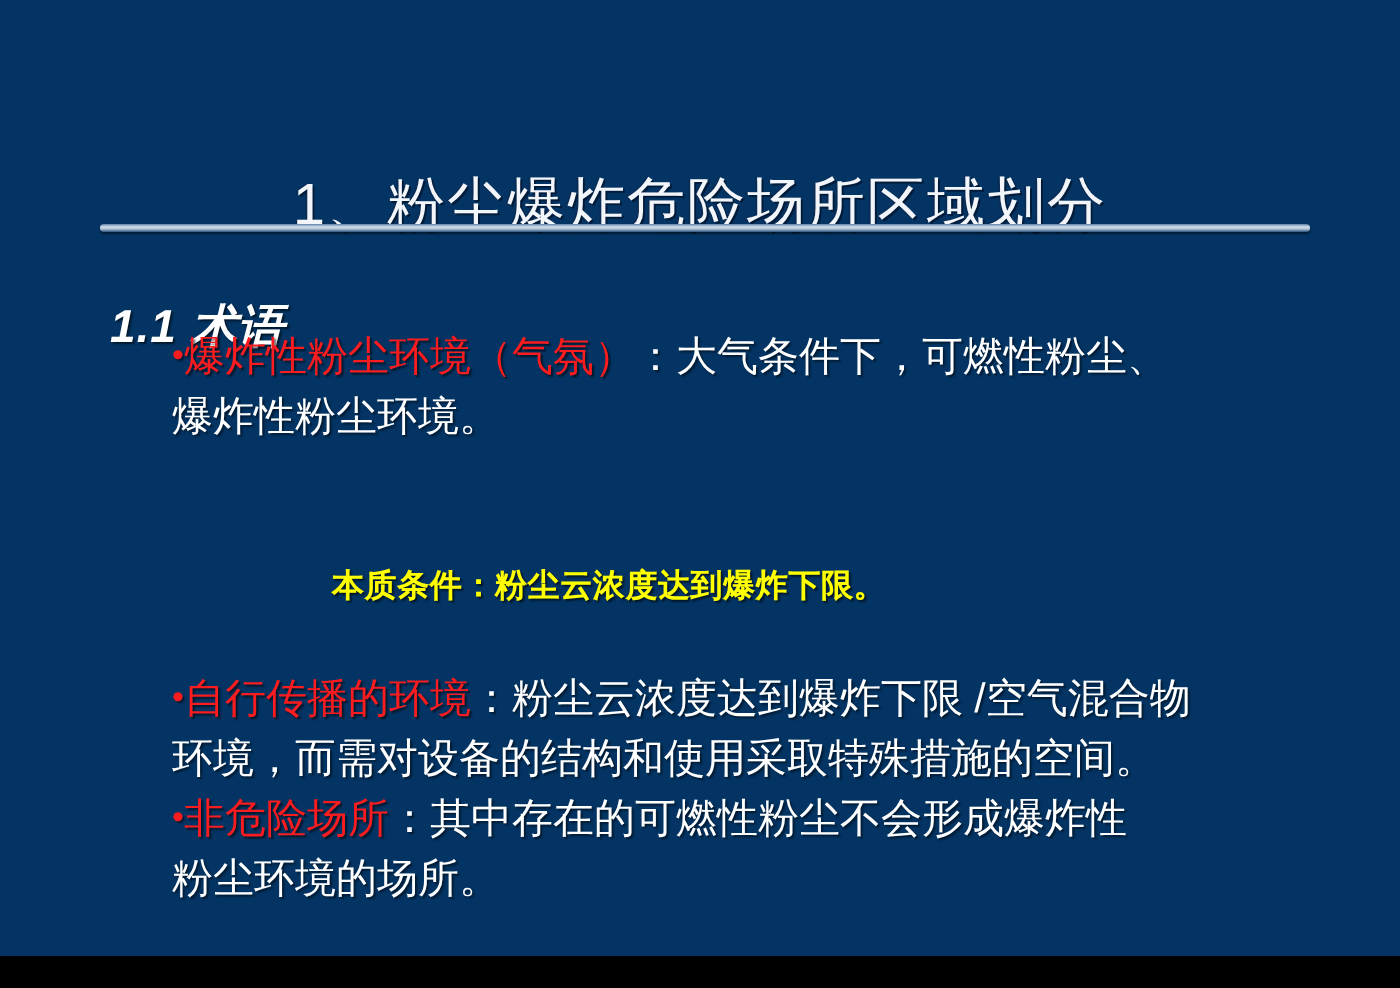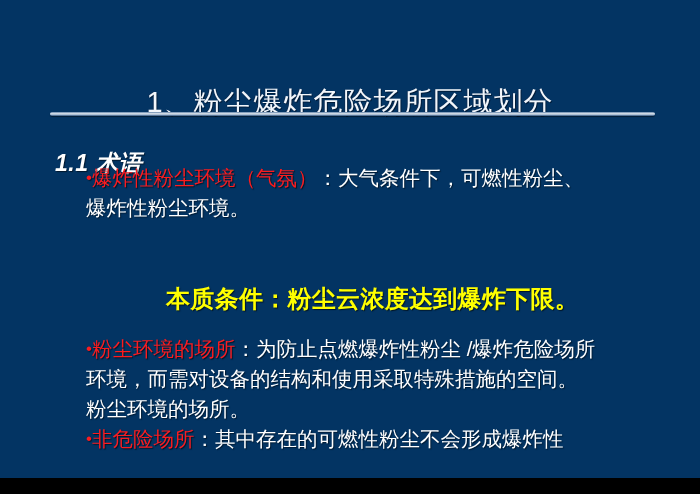--- a/index.html
+++ b/index.html
@@ -85,21 +85,21 @@
     color: #fb1c20;
     font-size: 17px;
     vertical-align: 2px;
   }
 
   
   .emphasis {
     position: absolute;
     left: 166px;
     top: 283px;
-    font-size: 24px;
+    font-size: 16px;
     font-weight: bold;
     color: #ffff00;
     letter-spacing: 0.3px;
     text-shadow: 1px 1px 1px rgba(0,0,0,0.6);
     white-space: nowrap;
   }
 </style>
 </head>
 <body>
 
@@ -112,22 +112,22 @@
   <h2 class="section-heading">1.1 术语</h2>
 
   <div class="body-block blk-a">
     <div class="ln"><span class="bullet">•</span><span class="red">爆炸性粉尘环境（气氛）</span><span>：大气条件下，可燃性粉尘、</span></div>
     <div class="ln">爆炸性粉尘环境。</div>
   </div>
 
   <div class="emphasis">本质条件：粉尘云浓度达到爆炸下限。</div>
 
   <div class="body-block blk-b">
-    <div class="ln"><span class="bullet">•</span><span class="red">粉尘环境的场所</span><span>：为防止点燃爆炸性粉尘 /爆炸危险场所</span></div>
+    <div class="ln"><span class="bullet">•</span><span class="red">自行传播的环境</span><span>：粉尘云浓度达到爆炸下限 /空气混合物</span></div>
     <div class="ln">环境，而需对设备的结构和使用采取特殊措施的空间。</div>
   </div>
 
   <div class="body-block blk-c">
+    <div class="ln"><span class="bullet">•</span><span class="red">非危险场所</span><span>：其中存在的可燃性粉尘不会形成爆炸性</span></div>
     <div class="ln">粉尘环境的场所。</div>
-    <div class="ln"><span class="bullet">•</span><span class="red">非危险场所</span><span>：其中存在的可燃性粉尘不会形成爆炸性</span></div>
   </div>
 
 </div>
 
 </body></html>

